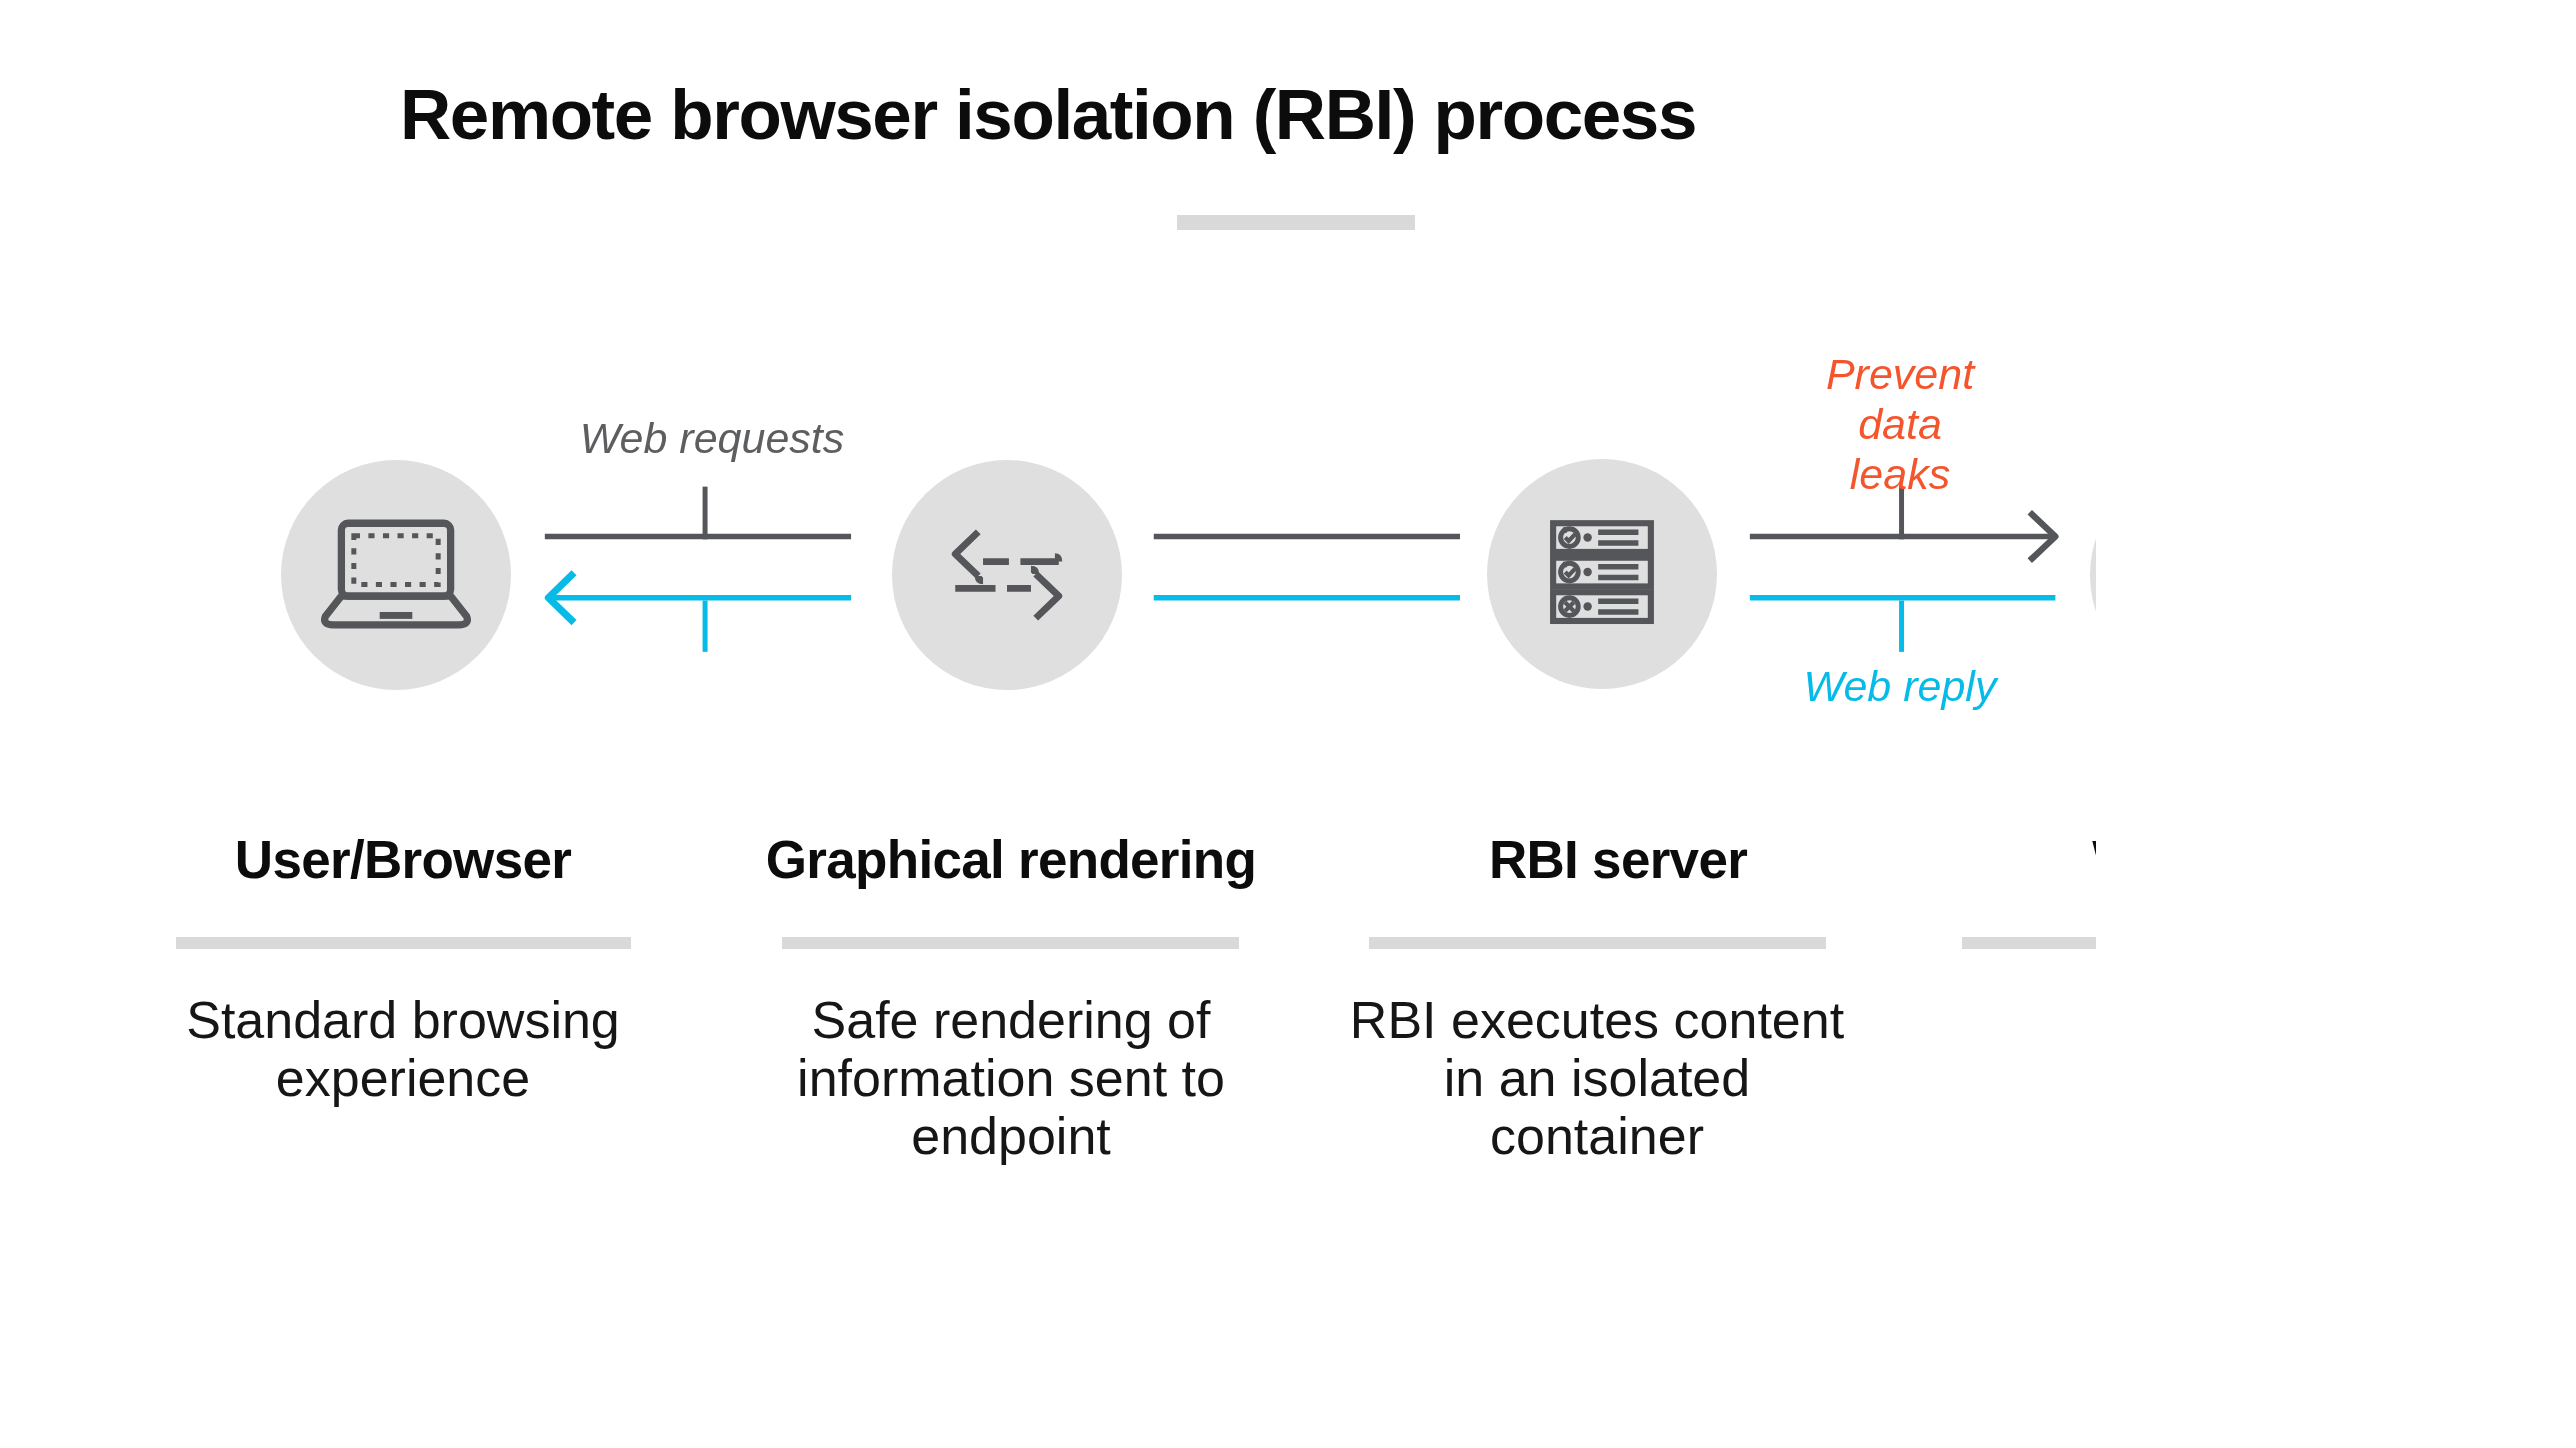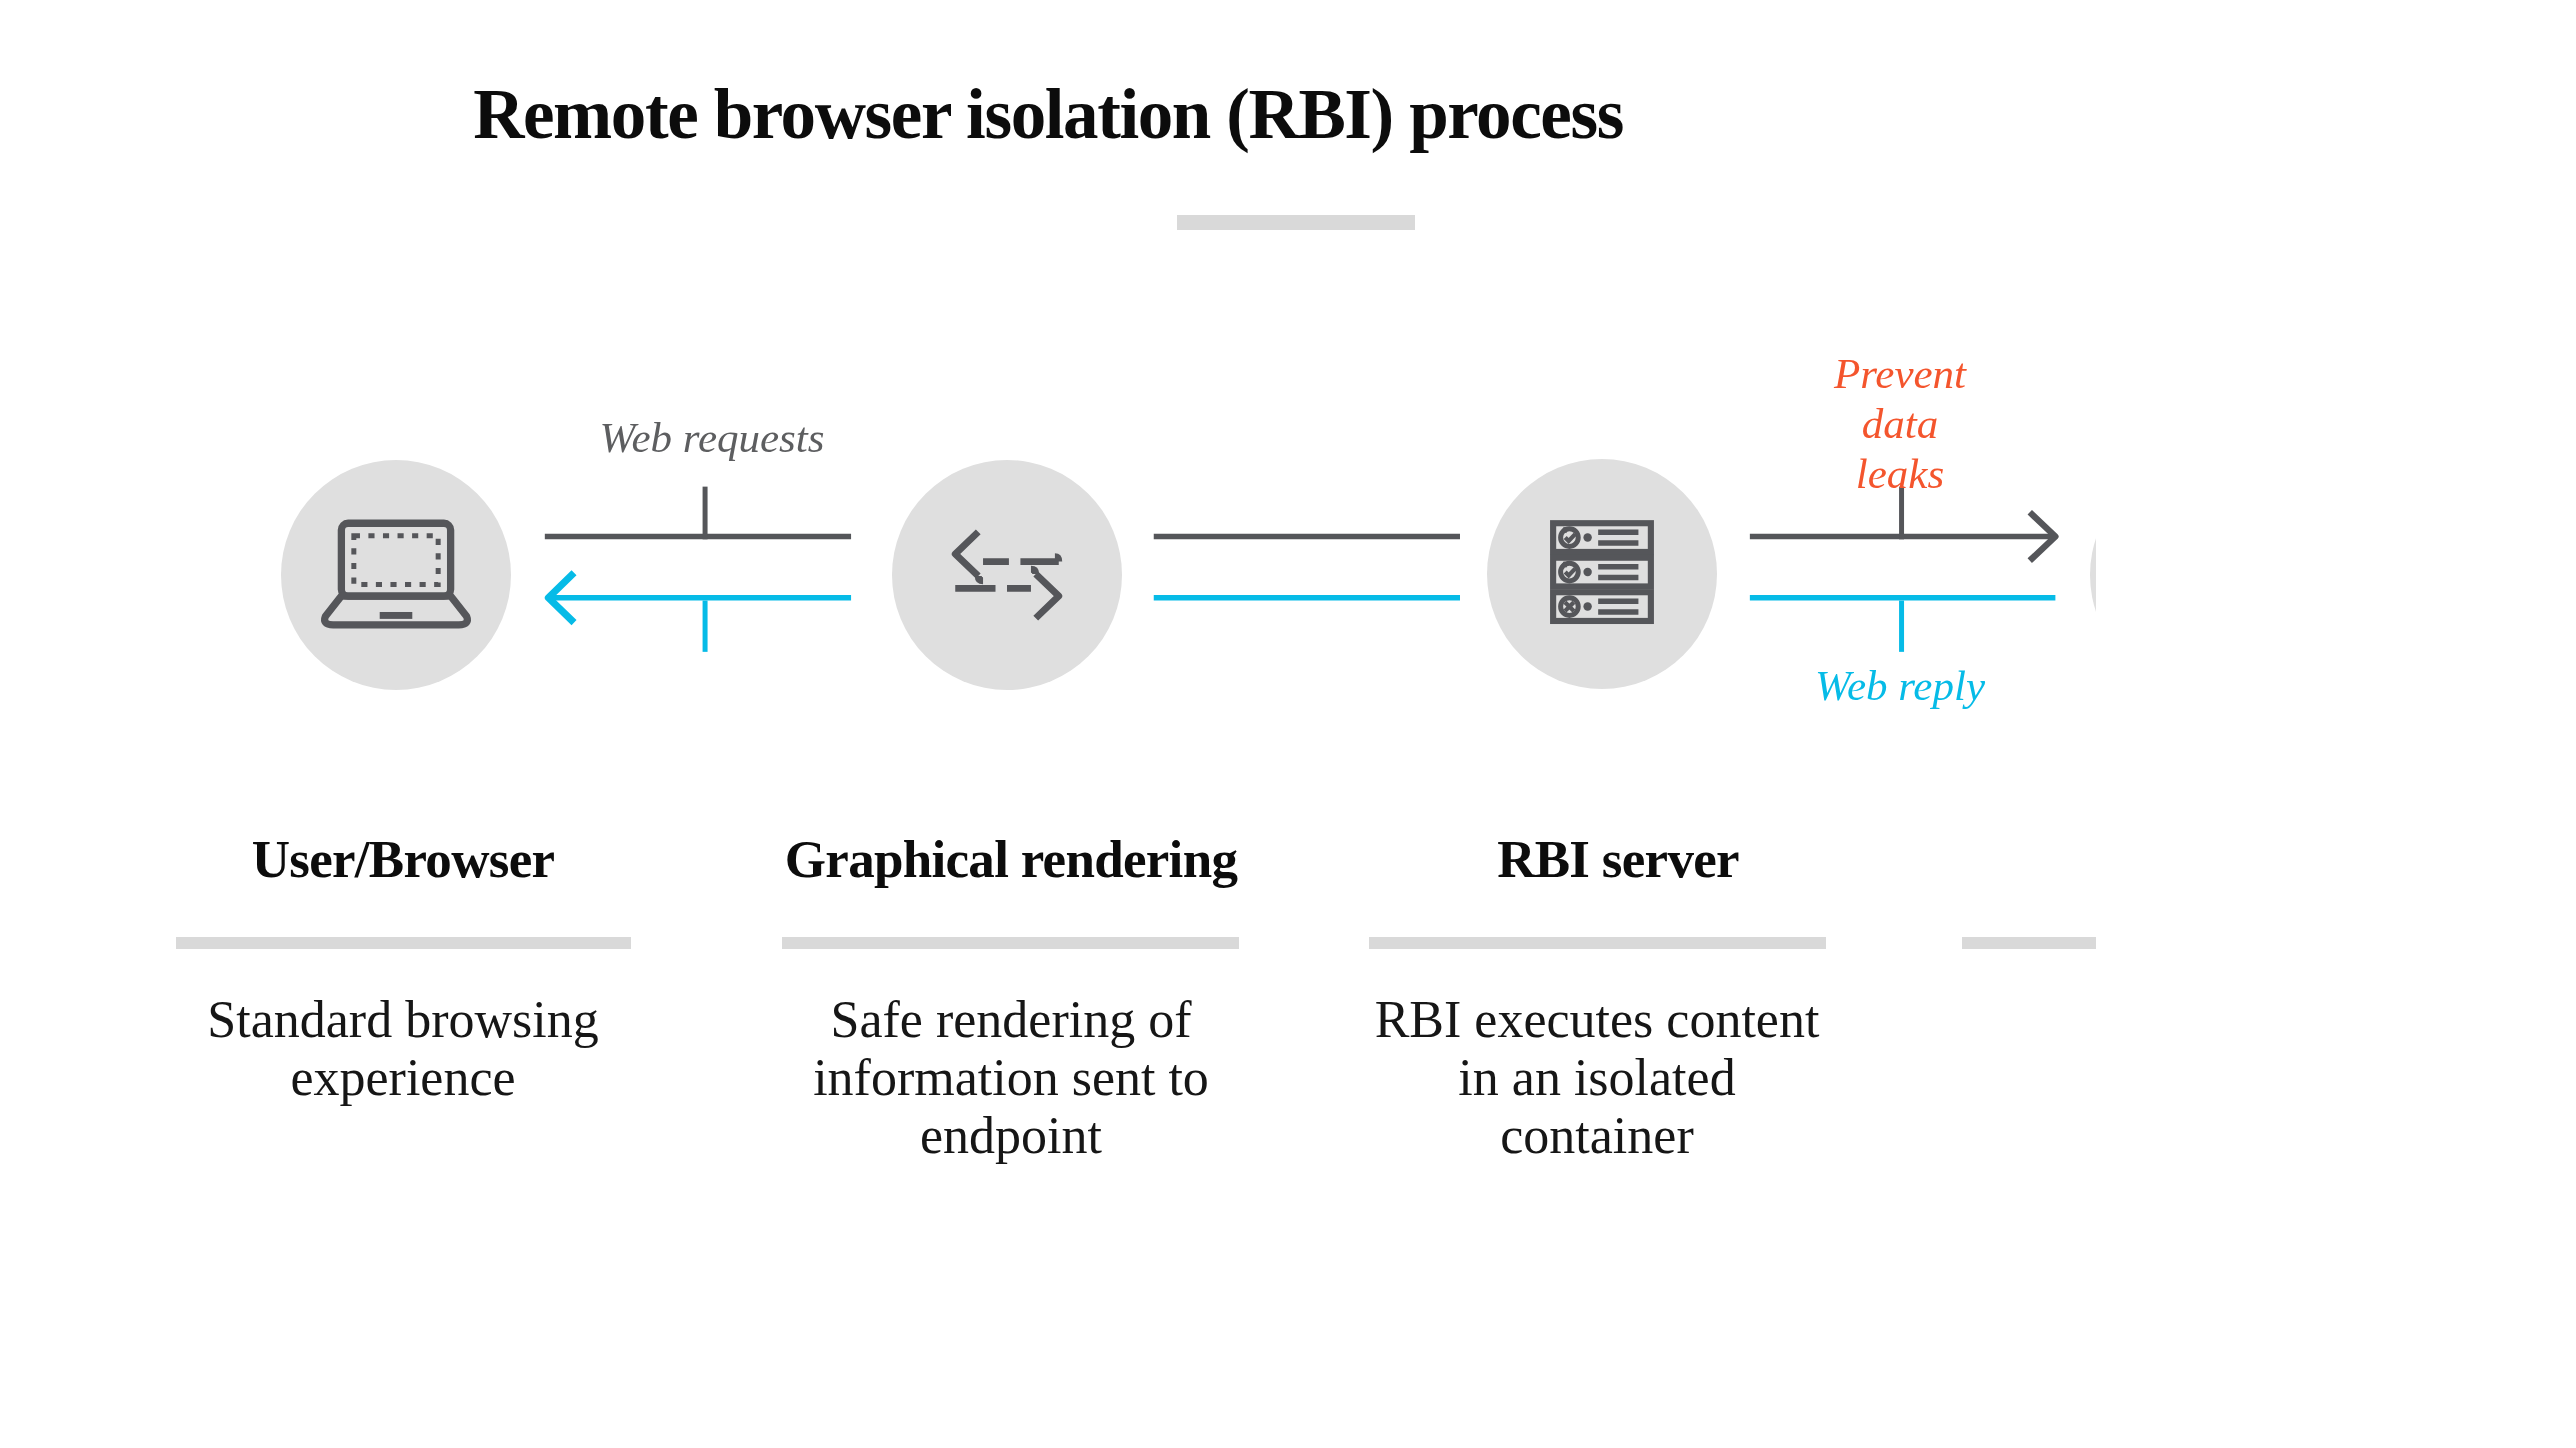--- a/index.html
+++ b/index.html
@@ -1,20 +1,20 @@
 <!DOCTYPE html>
 <html style="--accent_cyan: #06bbe7; --accent_orange: #f4552d; --line_dark: #55565a; --label_gray: #5d5e60; --circle_fill: #dfdfdf; --divider: #d9d9d9;font-size:11.4px"><head>
 <meta charset="utf-8">
 <style>
   html,body{margin:0;padding:0;background:#ffffff;}
   #canvas{
     position:relative;
     width:2096px;height:1449px;
     background:#ffffff;
-    font-family:Liberation Serif, serif;
+    font-family:Liberation Sans, sans-serif;
     overflow:hidden;
     border-radius:10px;
   }
   .abs{position:absolute;}
   .center-xy{transform:translate(-50%,-50%);}
   .center-x{transform:translateX(-50%);}
 
   #page-title{
     left:0;right:0;top:74px;
     text-align:center;

